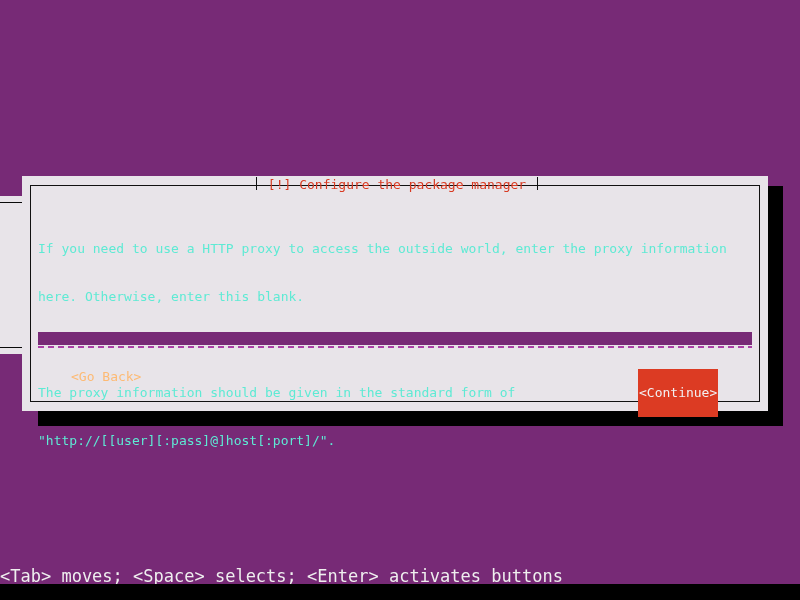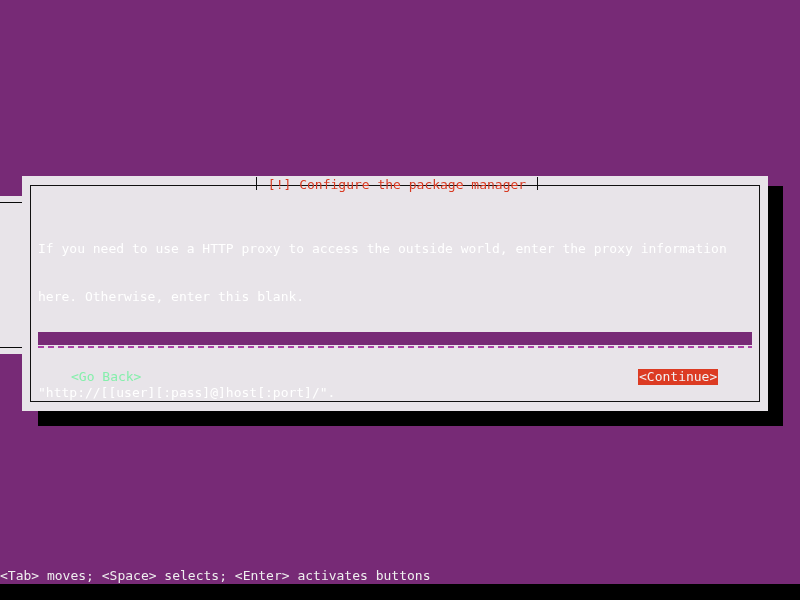--- a/index.html
+++ b/index.html
@@ -108,21 +108,21 @@
     padding-left: 4px;
     box-sizing: border-box;
   }
 
   
   .dialog-body {
     position: absolute;
     left: 38px;
     top: 209px;
     width: 712px;
-    color: #ffffff;
+    color: #5eead4;
     font-size: 13px;
     line-height: 16px;
     white-space: pre;
   }
   .para { margin: 0; white-space: pre; }
   .spacer { height: 16px; }
 
   
   .input-row {
     position: absolute;
@@ -146,46 +146,46 @@
       #e8e4e9 6px,
       #e8e4e9 10px
     );
   }
 
   
   .btn-goback {
     position: absolute;
     left: 71px;
     top: 369px;
-    color: #86efac;
+    color: #fdba74;
     font-size: 13px;
     line-height: 16px;
     white-space: pre;
   }
   .btn-continue {
     position: absolute;
     left: 638px;
     top: 369px;
     background: #dc3b23;
     color: #f2f0f2;
     font-size: 13px;
     line-height: 16px;
-    padding: 0 1px;
+    padding: 16px 1px;
     white-space: pre;
   }
 
   
   .status-bar {
     position: absolute;
     left: 0;
     bottom: 16px;
     width: 800px;
     height: 16px;
     color: #efefef;
-    font-size: 13px;
+    font-size: 17px;
     line-height: 16px;
     white-space: pre;
   }
   .status-black {
     position: absolute;
     left: 0;
     bottom: 0;
     width: 800px;
     height: 16px;
     background: #000000;
@@ -211,20 +211,21 @@
   <div class="title-gap"></div>
   <div class="title-tick-left"></div>
   <div class="title-tick-right"></div>
 
   <div class="dialog-title">[!] Configure the package manager</div>
 
   <div class="dialog-body">
     <div class="para">If you need to use a HTTP proxy to access the outside world, enter the proxy information</div>
     <div class="para">here. Otherwise, enter this blank.</div>
     <div class="spacer"></div>
+    <div class="para">The proxy information should be given in the standard form of</div>
     <div class="para">"http://[[user][:pass]@]host[:port]/".</div>
     <div class="spacer"></div>
   </div>
 
   <div class="input-row">
     <div class="input-bar" title=""></div>
     <div class="input-underline"></div>
   </div>
 
   <div class="btn-goback">&lt;Go Back&gt;</div>

